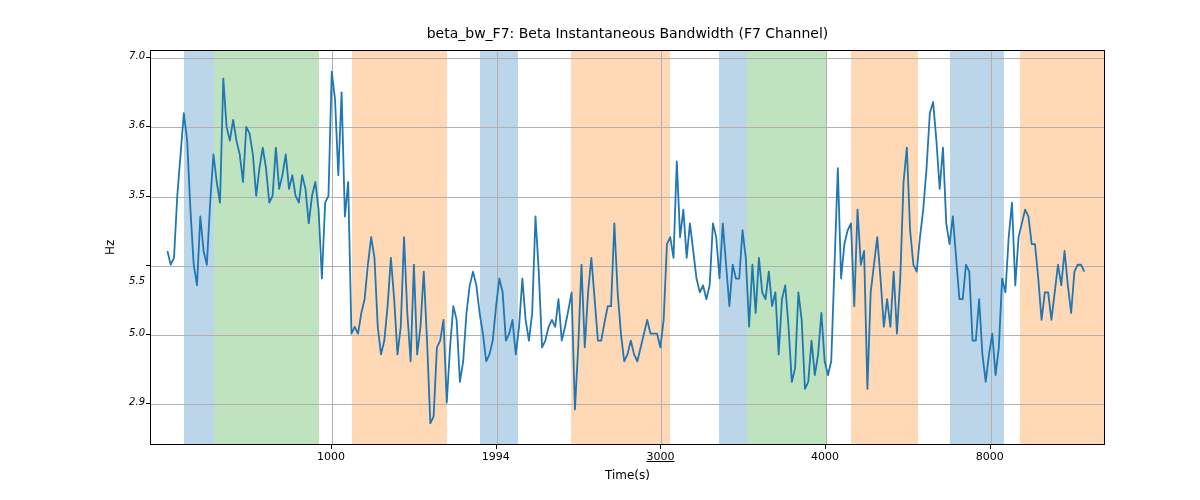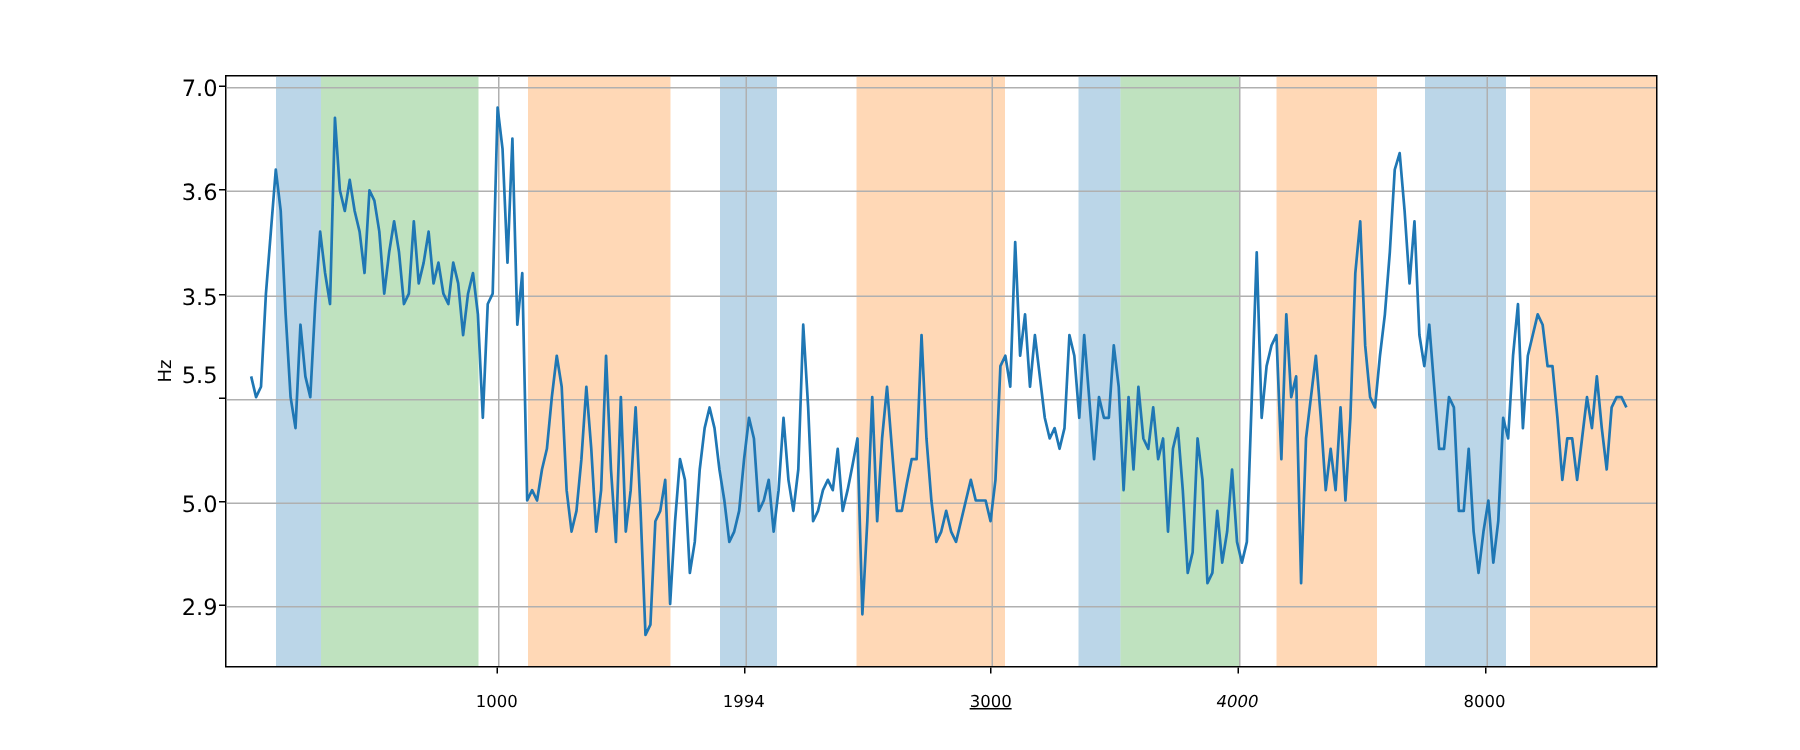--- a/index.html
+++ b/index.html
@@ -80,30 +80,30 @@
     justify-content: center;
   }
   .xtick {
     position: absolute;
     top: 450px;
     width: 60px;
     margin-left: -30px;
     text-align: center;
     font-size: 11px;
     color: #000;
-    margin-top: 11px;
   }
   .ytick {
     position: absolute;
     left: 110px;
     width: 35px;
     text-align: right;
-    font-size: 15px;
+    font-size: 10px;
     color: #000;
     margin-top: -7px;
+    font-style: italic;
   }
   svg.line-plot {
     position: absolute;
     left: 0;
     top: 0;
     width: 100%;
     height: 100%;
   }
   .series-line {
     fill: none;
@@ -114,20 +114,21 @@
   .tick-mark {
     position: absolute;
     background: #000;
   }
 </style>
 </head>
 <body>
 
 <div class="figure">
 
+  <div class="title">beta_bw_F7: Beta Instantaneous Bandwidth (F7 Channel)</div>
 
   <div class="ylabel">Hz</div>
 
   <div class="axes">
     <div id="bg-layer">
         <div class="bg-span" style="left: 32.931px; width: 29.6379px; background: rgb(31, 119, 180);"></div>
         <div class="bg-span" style="left: 62.569px; width: 105.379px; background: rgb(44, 160, 44);"></div>
         <div class="bg-span" style="left: 200.879px; width: 95.5px; background: rgb(255, 127, 14);"></div>
         <div class="bg-span" style="left: 329.31px; width: 37.8707px; background: rgb(31, 119, 180);"></div>
         <div class="bg-span" style="left: 419.871px; width: 98.7931px; background: rgb(255, 127, 14);"></div>
@@ -155,34 +156,35 @@
     </svg>
   </div>
 
   <div id="xtick-layer">
       <div class="xtick" style="left: 331.121px;">1000</div>
       <div class="tick-mark" style="left: 331.121px; top: 445px; width: 1px; height: 4px;"></div>
       <div class="xtick" style="left: 495.776px;">1994</div>
       <div class="tick-mark" style="left: 495.776px; top: 445px; width: 1px; height: 4px;"></div>
       <div class="xtick" style="left: 660.431px; text-decoration: underline;">3000</div>
       <div class="tick-mark" style="left: 660.431px; top: 445px; width: 1px; height: 4px;"></div>
-      <div class="xtick" style="left: 825.086px; font-style: italic;">4000</div>
+      <div class="xtick" style="left: 825.086px;">4000</div>
       <div class="tick-mark" style="left: 825.086px; top: 445px; width: 1px; height: 4px;"></div>
       <div class="xtick" style="left: 989.741px;">8000</div>
       <div class="tick-mark" style="left: 989.741px; top: 445px; width: 1px; height: 4px;"></div>
     </div>
   <div id="ytick-layer">
       <div class="ytick" style="top: 403.421px;">2.9</div>
       <div class="tick-mark" style="left: 146px; top: 403.421px; width: 4px; height: 1px;"></div>
       <div class="ytick" style="top: 334.123px;">5.0</div>
       <div class="tick-mark" style="left: 146px; top: 334.123px; width: 4px; height: 1px;"></div>
-      <div class="ytick" style="top: 248px;">5.5</div>
+      <div class="ytick" style="top: 282px;">5.5</div>
       <div class="tick-mark" style="left: 146px; top: 264.825px; width: 4px; height: 1px;"></div>
       <div class="ytick" style="top: 195.526px;">3.5</div>
       <div class="tick-mark" style="left: 146px; top: 195.526px; width: 4px; height: 1px;"></div>
       <div class="ytick" style="top: 126.228px;">3.6</div>
       <div class="tick-mark" style="left: 146px; top: 126.228px; width: 4px; height: 1px;"></div>
       <div class="ytick" style="top: 56.9298px;">7.0</div>
       <div class="tick-mark" style="left: 146px; top: 56.9298px; width: 4px; height: 1px;"></div>
     </div>
 
+  <div class="xlabel">Time(s)</div>
 
 </div>
 
 </body></html>

